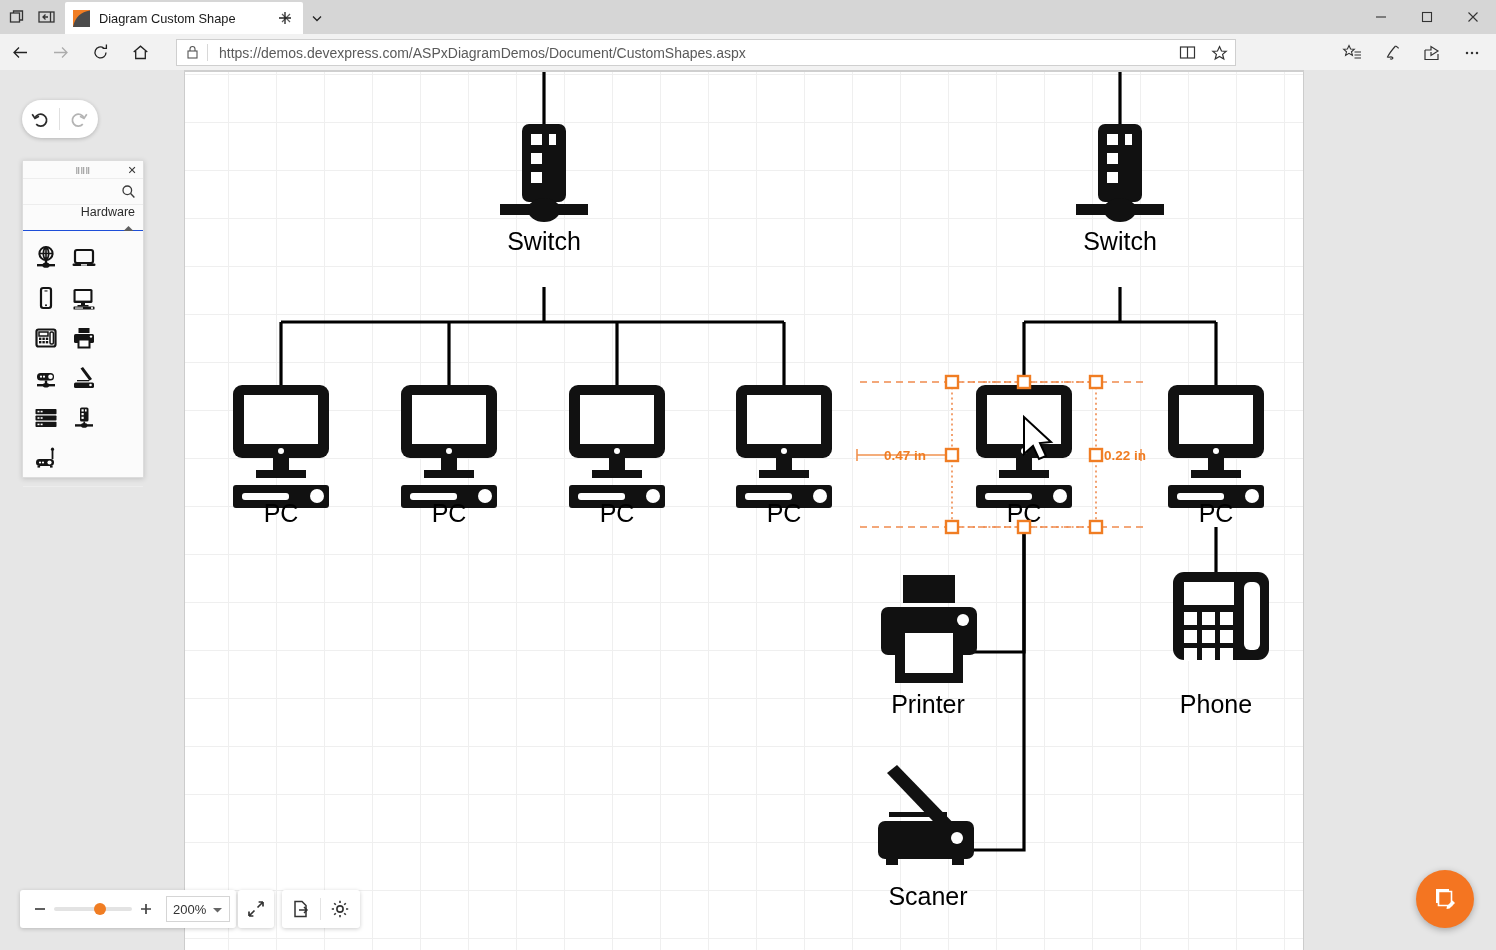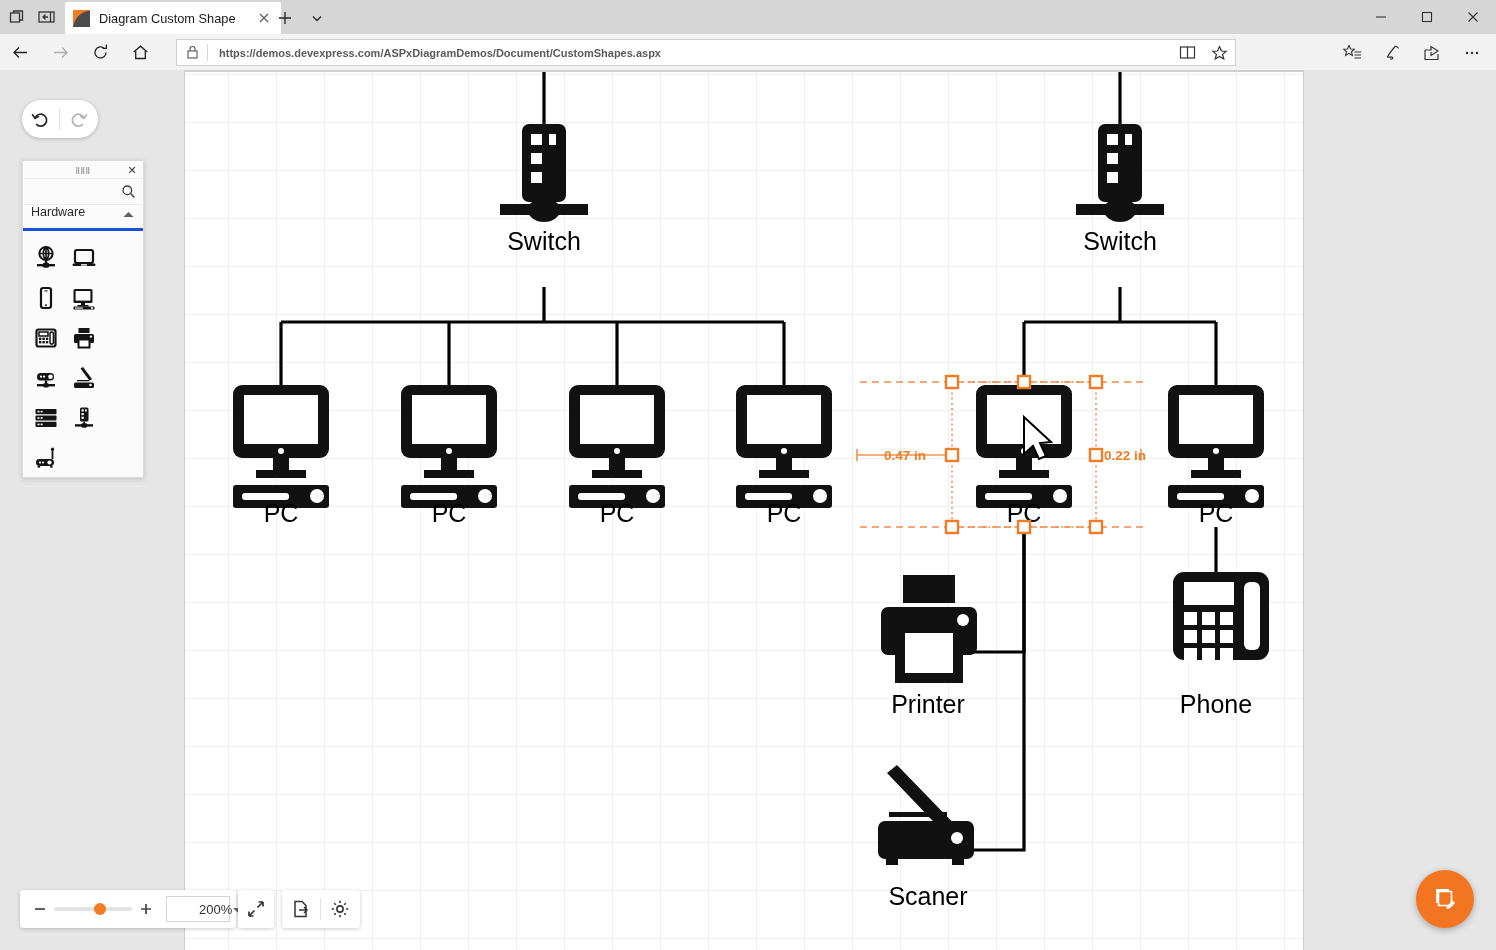--- a/index.html
+++ b/index.html
@@ -15,21 +15,21 @@
   .tabstrip {
     position: absolute; left: 0; top: 0; width: 1496px; height: 34px;
     background: #d6d6d6;
   }
   .sys-icon {
     position: absolute; top: 7px; width: 22px; height: 20px;
     display: flex; align-items: center; justify-content: center;
   }
   .sys-icon svg { display: block; }
   .tab {
-    position: absolute; left: 65px; top: 2px; width: 216px; height: 32px;
+    position: absolute; left: 65px; top: 2px; width: 238px; height: 32px;
     background: #ffffff; border-radius: 2px 2px 0 0;
     display: flex; align-items: center; padding: 9px 8px;
   }
   .tab-favicon { width: 17px; height: 17px; flex: 0 0 17px; margin-right: 9px; }
   .tab-title {
     font-size: 12.8px; color: #1a1a1a; white-space: nowrap;
     overflow: hidden; text-overflow: ellipsis; flex: 1 1 auto;
   }
   .tab-close {
     width: 18px; height: 18px; flex: 0 0 18px; position: relative; opacity: .8;
@@ -50,21 +50,21 @@
   }
   .navbtn {
     width: 40px; height: 36px; display: flex; align-items: center; justify-content: center;
   }
   .omnibox {
     position: absolute; left: 176px; top: 39px; width: 1060px; height: 27px;
     background: #ffffff; border: 1px solid #cfcfcf; display: flex; align-items: center;
   }
   .lock { width: 30px; display: flex; align-items: center; justify-content: center; }
   .omni-sep { width: 1px; height: 17px; background: #d8d8d8; }
-  .url { font-size: 11px; color: #5a5a5a; padding-left: 11px; white-space: nowrap; font-weight: bold; }
+  .url { font-size: 14px; color: #5a5a5a; padding-left: 11px; white-space: nowrap; }
   .omni-right { margin-left: auto; display: flex; align-items: center; }
   .omni-ic { width: 32px; height: 25px; display: flex; align-items: center; justify-content: center; }
   .toolbar-right { position: absolute; right: 4px; top: 38px; display: flex; align-items: center; }
   .tbi { width: 40px; height: 30px; display: flex; align-items: center; justify-content: center; }
 
   
   .page {
     position: absolute; left: 0; top: 70px; width: 1496px; height: 880px;
     background: #e6e6e6;
   }
@@ -129,22 +129,23 @@
   .sp-search {
     position: relative; height: 26px; border-bottom: 1px solid #ededed;
     display: flex; align-items: center; justify-content: flex-end; padding-right: 7px;
   }
   .sp-search input {
     position: absolute; left: 6px; top: 4px; width: 92px; height: 18px;
     border: none; outline: none; background: transparent; font-size: 11px; color: #333;
     font-family: "Liberation Sans", sans-serif;
   }
   .sp-cat {
-    height: 26px; display: flex; align-items: flex-start; padding: 0 8px;
-    border-bottom: 3px solid #1d4ed8;
+    height: 26px; display: flex; align-items: flex-end; padding: 0 8px;
+    border-bottom: 1px solid #1d4ed8;
+    flex-direction: column;
   }
   .sp-cat-name { font-size: 12.5px; color: #2b2b2b; flex: 1; }
   .sp-grid {
     padding: 7px 4px 8px 4px; display: flex; flex-wrap: wrap;
     border-bottom: 1px solid #ededed;
   }
   .sp-item {
     width: 38px; height: 40px; display: flex; align-items: center; justify-content: center;
   }
   .sp-item svg { display: block; }
@@ -160,21 +161,21 @@
   .slider { position: relative; width: 78px; height: 34px; display: flex; align-items: center; }
   .slider .track { width: 78px; height: 4px; background: #e3e3e3; border-radius: 2px; }
   .slider .thumb {
     position: absolute; left: 40px; top: 50%; transform: translateY(-50%);
     width: 12px; height: 12px; border-radius: 50%; background: #f07d23;
   }
   .zoom-select {
     margin-left: 6px; width: 64px; height: 26px; border: 1px solid #d5d5d5;
     display: flex; align-items: center; padding: 0 6px; background: #fff;
   }
-  .zoom-val { font-size: 13px; color: #333; flex: 1; margin-left: 26px; }
+  .zoom-val { font-size: 13px; color: #333; flex: 1; }
   .zb-group {
     position: absolute; bottom: 22px; height: 38px; background: #ffffff; border-radius: 3px;
     box-shadow: 0 1px 4px rgba(0,0,0,.2); display: flex; align-items: center;
   }
   .g1 { left: 238px; width: 36px; justify-content: center; }
   .g2 { left: 282px; width: 78px; }
   .g2 .gi { width: 38px; height: 38px; display: flex; align-items: center; justify-content: center; }
   .g2 .vsep { width: 1px; height: 22px; background: #e4e4e4; }
 
   .fab {

